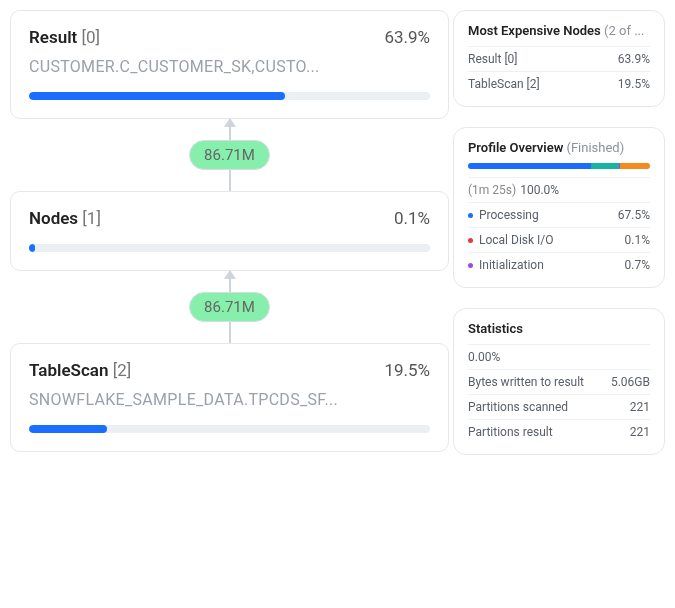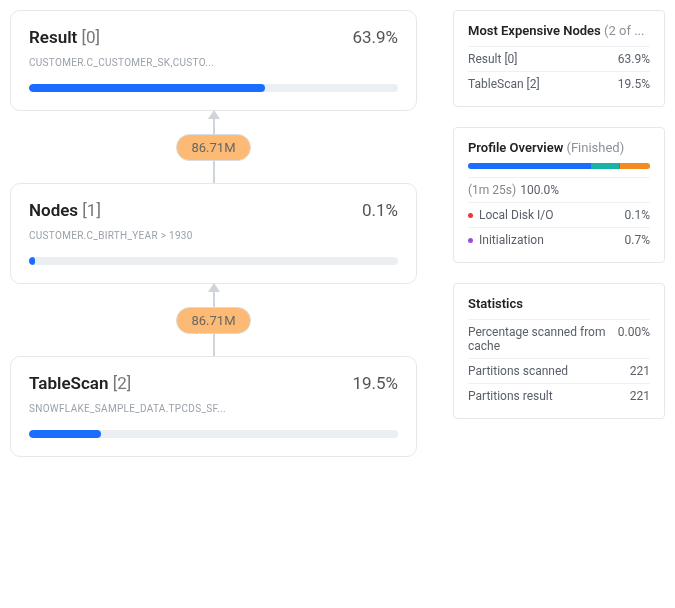--- a/index.html
+++ b/index.html
@@ -4,38 +4,38 @@
 <style>
   * { box-sizing: border-box; }
   body {
     margin: 0;
     padding: 10px;
     font-family: -apple-system, BlinkMacSystemFont, "Segoe UI", Roboto, Helvetica, Arial, sans-serif;
     background: #ffffff;
     color: #333;
     width: 675px;
   }
-  .layout { display: flex; gap: 36px; }
+  .layout { display: flex; gap: 4px; }
   .left { flex: 1; position: relative; }
   .right { width: 212px; display: flex; flex-direction: column; gap: 20px; }
 
   
   .node {
     border: 1px solid #e5e8eb;
     border-radius: 10px;
     padding: 16px 18px 18px 18px;
     background: #fff;
   }
   .node-head { display: flex; justify-content: space-between; align-items: baseline; }
   .node-title { font-size: 17px; font-weight: 600; color: #222; }
   .node-title .idx { font-weight: 400; color: #777; }
   .node-pct { font-size: 17px; color: #555; }
   .node-sub {
     margin-top: 10px;
-    font-size: 10px;
+    font-size: 16px;
     letter-spacing: .3px;
     color: #9aa1a9;
     white-space: nowrap; overflow: hidden; text-overflow: ellipsis;
   }
   .bar {
     margin-top: 16px;
     height: 8px;
     border-radius: 4px;
     background: #eceff2;
     overflow: hidden;
@@ -68,32 +68,32 @@
     left: 50%;
     top: 0;
     transform: translate(-50%, -1px);
     width: 0; height: 0;
     border-left: 6px solid transparent;
     border-right: 6px solid transparent;
     border-bottom: 9px solid #cfd4da;
   }
   .connector .pill {
     position: relative;
-    background: #fdba74;
+    background: #86efac;
     border: 1px solid #d8dde3;
     border-radius: 999px;
     padding: 5px 14px;
-    font-size: 13px;
+    font-size: 15px;
     color: #666;
   }
 
   
   .panel {
     border: 1px solid #e5e8eb;
-    border-radius: 4px;
+    border-radius: 13px;
     padding: 12px 14px 10px 14px;
     background: #fff;
     font-size: 12px;
   }
   .panel h3 {
     margin: 0 0 8px 0;
     font-size: 13px;
     font-weight: 600;
     color: #222;
     white-space: nowrap; overflow: hidden; text-overflow: ellipsis;
@@ -148,21 +148,20 @@
     </div>
 
     <div class="node">
       <div class="node-head">
         <div class="node-title">
           <span>Nodes</span>
           <span class="idx">[1]</span>
         </div>
         <div class="node-pct">0.1%</div>
       </div>
-      <div class="node-sub">CUSTOMER.C_BIRTH_YEAR &gt; 1930</div>
       <div class="bar">
         <div class="fill" style="width: 1.5%;"></div>
       </div>
     </div>
 
     <div class="connector">
       <div class="line"></div>
         <div class="arrow"></div>
       <div class="pill">86.71M</div>
     </div>
@@ -214,41 +213,51 @@
         </div>
       <div class="row total">
         <span class="v">
           <span class="paren">(1m 25s)</span>
           <span>100.0%</span>
         </span>
       </div>
       <div id="overview-rows">
           <div class="row">
             <span class="k">
+              <span class="dot" style="background:#1a6dff"></span>
+              <span>Processing</span>
+            </span>
+            <span class="v">67.5%</span>
+          </div>
+          <div class="row">
+            <span class="k">
               <span class="dot" style="background:#e23b3b"></span>
               <span>Local Disk I/O</span>
             </span>
             <span class="v">0.1%</span>
           </div>
           <div class="row">
             <span class="k">
               <span class="dot" style="background:#9b4de0"></span>
               <span>Initialization</span>
             </span>
             <span class="v">0.7%</span>
           </div>
         </div>
     </div>
 
     <div class="panel">
       <h3>Statistics</h3>
       <div id="stats-rows">
           <div class="row">
-            <span class="k">Percentage scanned from cache</span>
             <span class="v">0.00%</span>
+          </div>
+          <div class="row">
+            <span class="k">Bytes written to result</span>
+            <span class="v">5.06GB</span>
           </div>
           <div class="row">
             <span class="k">Partitions scanned</span>
             <span class="v">221</span>
           </div>
           <div class="row">
             <span class="k">Partitions result</span>
             <span class="v">221</span>
           </div>
         </div>

